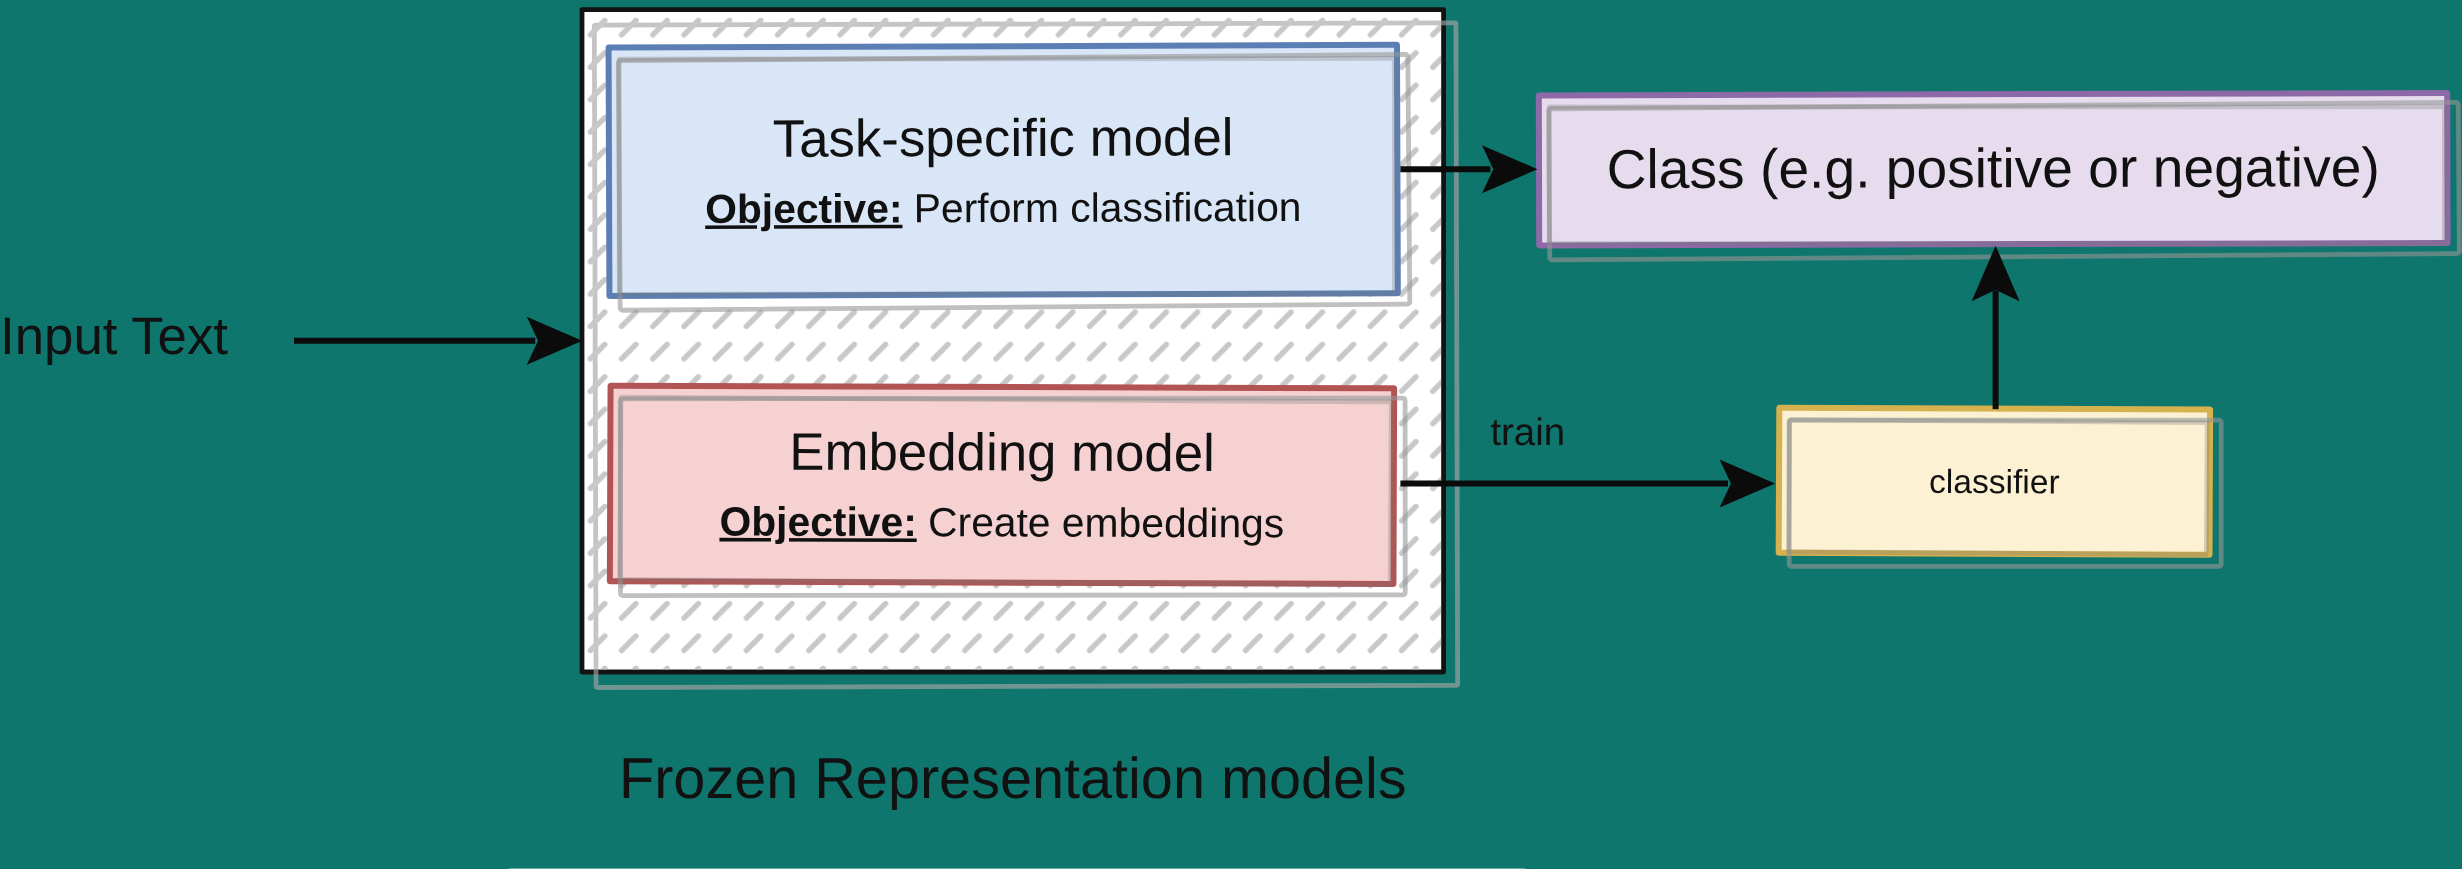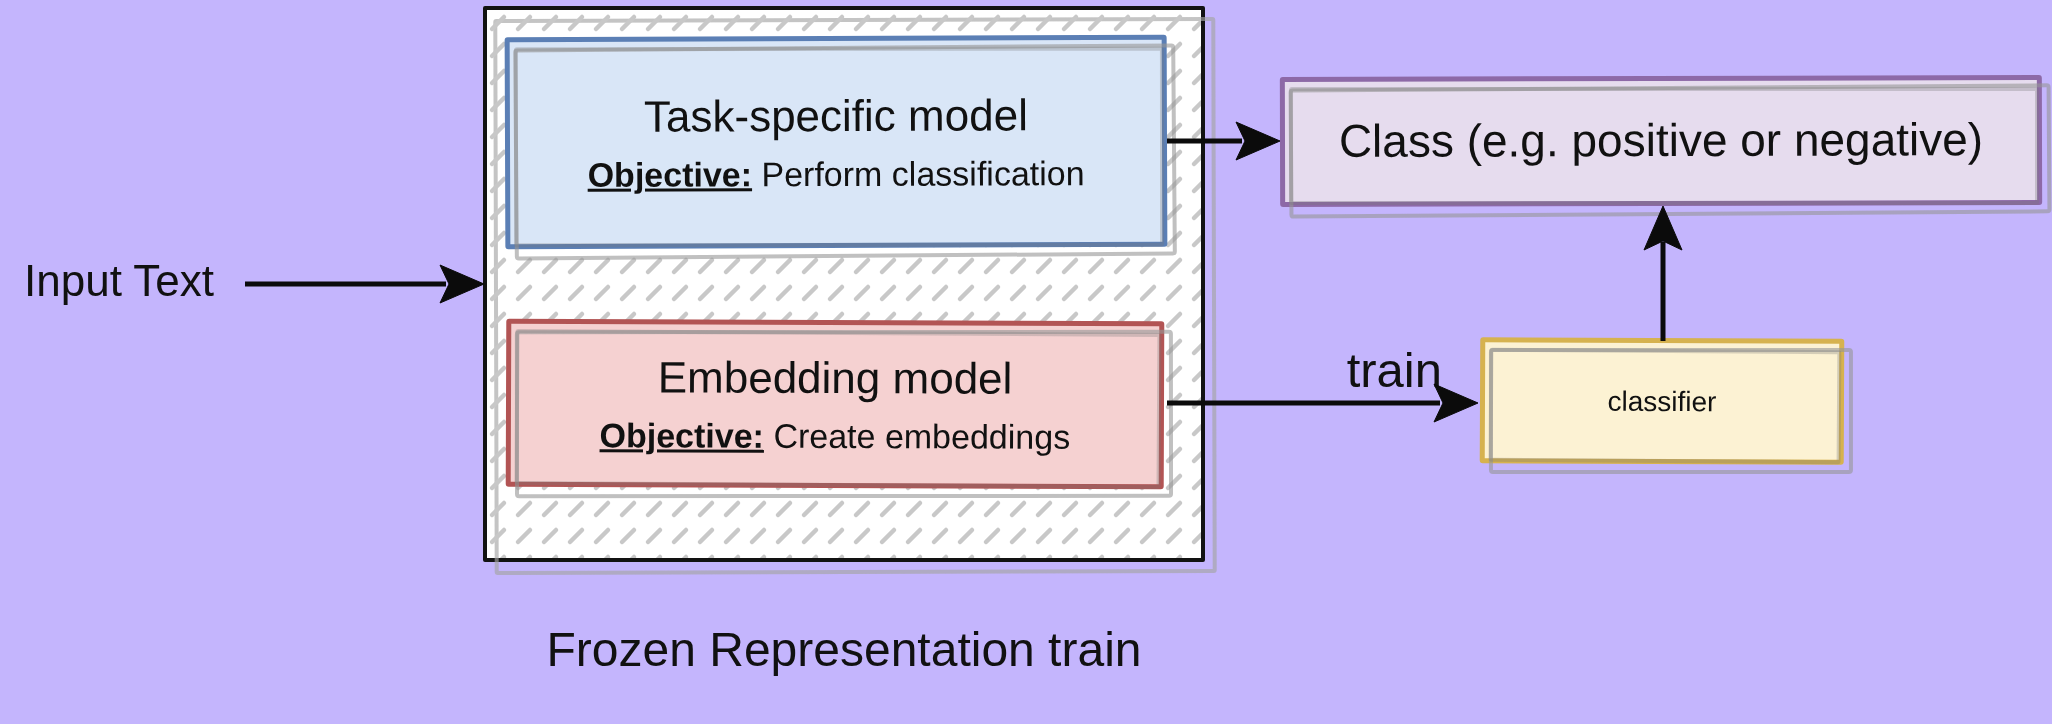--- a/index.html
+++ b/index.html
@@ -1,21 +1,21 @@
 <!DOCTYPE html>
 <html style="--blue_fill: #d9e6f7; --blue_border: #5b7fb5; --red_fill: #f5d1d1; --red_border: #b25454; --purple_fill: #e6dcee; --purple_border: #8d69a7; --yellow_fill: #fcf2d3; --yellow_border: #d6b24f; --hatch_stroke: #c8c8c8; --outline_black: #121212;"><head>
 <meta charset="utf-8">
 <style>
   html,body { margin:0; padding:0; background:#ffffff; }
   * { box-sizing:border-box; }
   .canvas {
     position:relative;
     width:2052px;
     height:724px;
-    background:#c4b5fd;
+    background:#0f766e;
     overflow:hidden;
     font-family:"Liberation Sans", sans-serif;
     color:#111;
   }
 
   
   .frozen-box {
     position:absolute;
     left:483px; top:6px;
     width:722px; height:556px;
@@ -86,26 +86,26 @@
   }
 
   .node-title   { font-size:44px; }
   .node-detail  { font-size:34px; margin-top:10px; }
   .node-detail b{ font-weight:bold;text-decoration:underline; }
   .class-label  { font-size:46px; }
   .classifier-label { font-size:28px; }
 
   
   .input-label {
-    position:absolute; left:24px; top:256px;
+    position:absolute; left:0; top:256px;
     font-size:44px; white-space:nowrap;
   }
   .train-label {
     position:absolute; left:1242px; top:342px; width:200px;
-    font-size:49px; text-align:right;
+    font-size:32px; text-align:left;
   }
   .frozen-caption {
     position:absolute; left:483px; top:622px; width:722px;
     font-size:48px; text-align:center; white-space:nowrap;
   }
 
   
   .arrow-layer {
     position:absolute; inset:0; width:2052px; height:724px;
     pointer-events:none; z-index:10;
@@ -149,21 +149,21 @@
   </div>
 
   <div class="wbox classifier-box">
     <div class="classifier-label">classifier</div>
   </div>
 
   <div class="input-label">Input Text</div>
 
   <div class="train-label">train</div>
 
-  <div class="frozen-caption">Frozen Representation train</div>
+  <div class="frozen-caption">Frozen Representation models</div>
 
   <svg class="arrow-layer" viewBox="0 0 2052 724" xmlns="http://www.w3.org/2000/svg">
 
     <g>
       <line x1="245" y1="284" x2="446" y2="284" stroke-width="5"></line>
       <path d="M484,284 L440,265 L449,284 L440,303 Z" fill="#0b0b0b"></path>
     </g>
 
     <g>
       <line x1="1167" y1="141" x2="1242" y2="141" stroke-width="5"></line>

